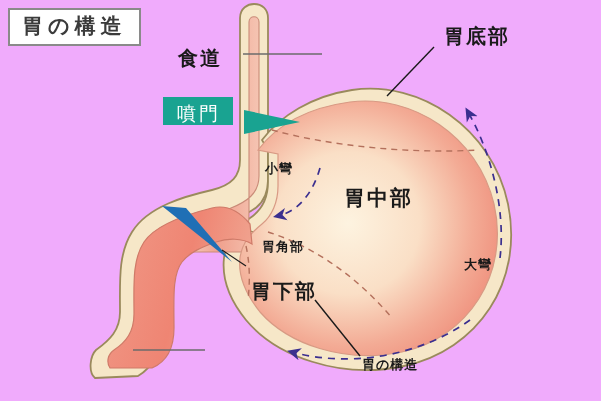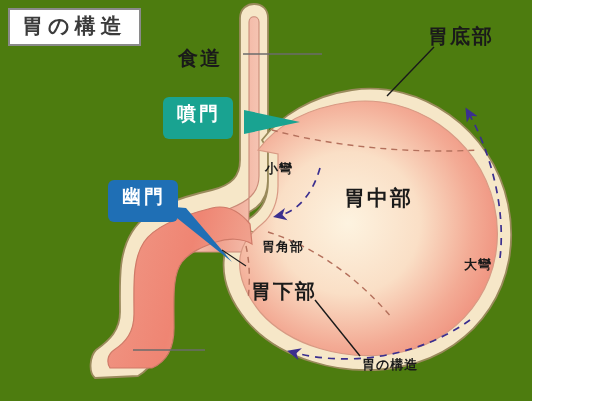--- a/index.html
+++ b/index.html
@@ -2,23 +2,23 @@
 <html><head>
 <meta charset="utf-8">
 <style>
   html, body {
     margin: 0;
     padding: 0;
     background: #ffffff;
   }
   #root {
     position: relative;
-    width: 532px;
+    width: 601px;
     height: 401px;
-    background: #4d7c0f;
+    background: #f0abfc;
     overflow: hidden;
     font-family: "DejaVu Sans", "Liberation Sans", sans-serif;
   }
   #diagram-svg {
     position: absolute;
     left: 0;
     top: 0;
     width: 601px;
     height: 401px;
   }
@@ -41,39 +41,38 @@
     font-size: 21px;
     font-weight: 700;
     letter-spacing: 5px;
     line-height: 1;
   }
   
   .callout {
     position: absolute;
     color: #ffffff;
     font-size: 19px;
-    font-weight: 700;
+    font-weight: 400;
     letter-spacing: 3px;
     line-height: 1;
-    padding: 7px 12px 16px 14px;
-    border-radius: 6px;
+    padding: 7px 12px 2px 14px;
   }
   #callout-cardia {
     left: 163px;
     top: 97px;
     background: #19a391;
   }
   #callout-pylorus {
     left: 108px;
     top: 180px;
     background: #1f6fb5;
   }
   
   #label-esophagus { left: 178px; top: 48px; font-size: 20px; letter-spacing: 2px; }
-  #label-fundus    { left: 428px; top: 26px; font-size: 20px; letter-spacing: 2px; }
+  #label-fundus    { left: 444px; top: 26px; font-size: 20px; letter-spacing: 2px; }
   #label-body      { left: 344px; top: 188px; font-size: 21px; letter-spacing: 2px; }
   #label-lower     { left: 251px; top: 281px; font-size: 20px; letter-spacing: 2px; }
   #label-angulus   { left: 262px; top: 240px; font-size: 13px; letter-spacing: 1px; }
   #label-lesser    { left: 265px; top: 162px; font-size: 13px; letter-spacing: 1px; }
   #label-greater   { left: 464px; top: 258px; font-size: 13px; letter-spacing: 1px; text-align: center; }
   #label-antrum    { left: 362px; top: 358px; font-size: 13px; letter-spacing: 1px; }
   #label-duodenum  { left: 22px;  top: 340px; font-size: 20px; letter-spacing: 2px; }
 </style>
 </head>
 <body>
@@ -230,21 +229,20 @@
     <g>
       <path d="M 244,110 L 300,122 L 244,134 Z" fill="#19a391"></path>
       <path d="M 162,206 L 232,262 L 186,208 Z" fill="#1f6fb5"></path>
       <line x1="222" y1="250" x2="246" y2="266" stroke="#1a1a1a" stroke-width="1.1"></line>
     </g>
   </svg>
 
   <div id="title-box">胃の構造</div>
 
   <div class="callout" id="callout-cardia">噴門</div>
-  <div class="callout" id="callout-pylorus">幽門</div>
 
   <div class="lbl" id="label-esophagus">食道</div>
   <div class="lbl" id="label-fundus">胃底部</div>
   <div class="lbl" id="label-body">胃中部</div>
   <div class="lbl" id="label-lower">胃下部</div>
   <div class="lbl" id="label-angulus">胃角部</div>
   <div class="lbl" id="label-lesser">小彎</div>
   <div class="lbl" id="label-greater">大彎</div>
   <div class="lbl" id="label-antrum">胃の構造</div>
 

